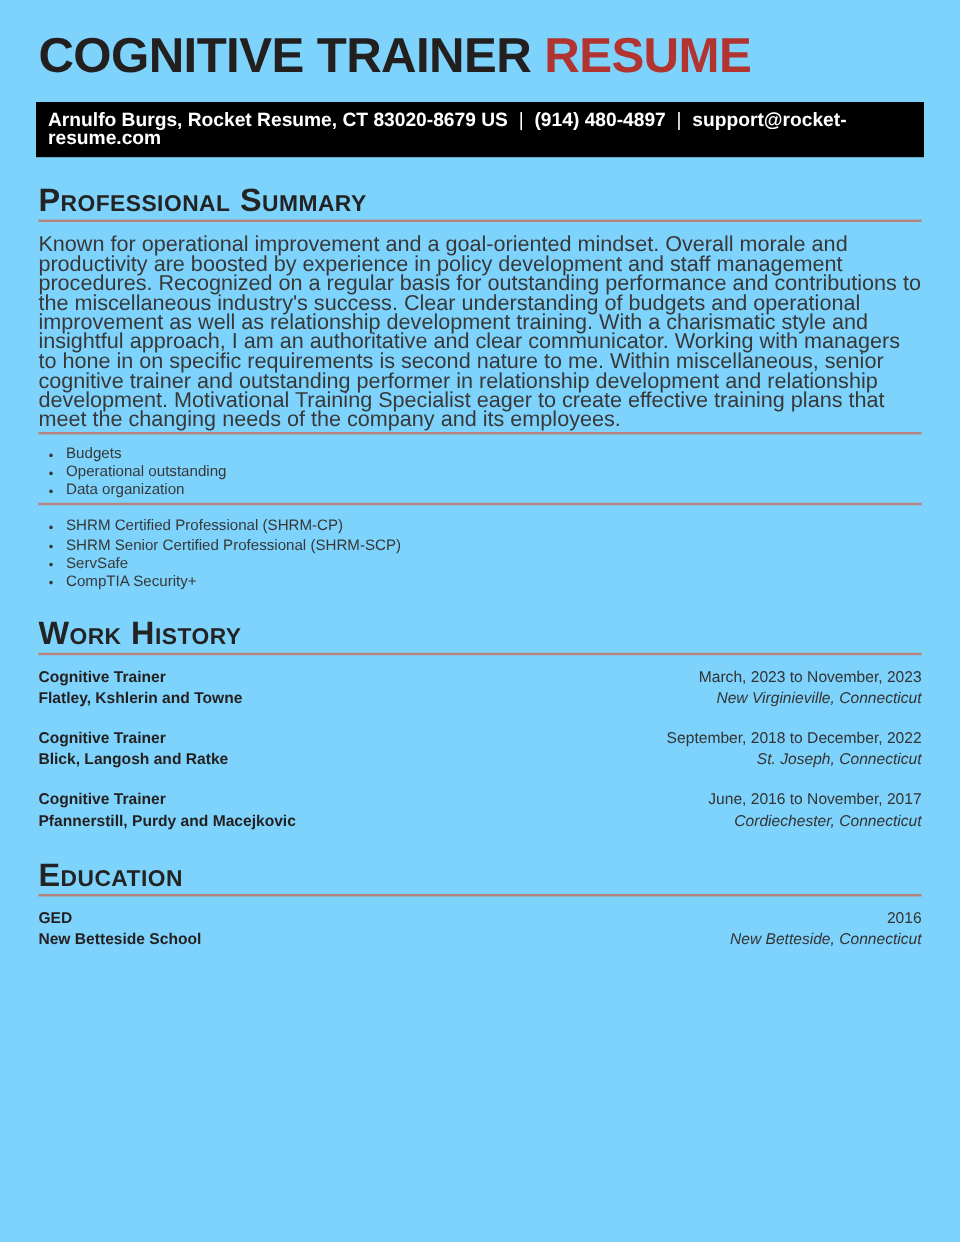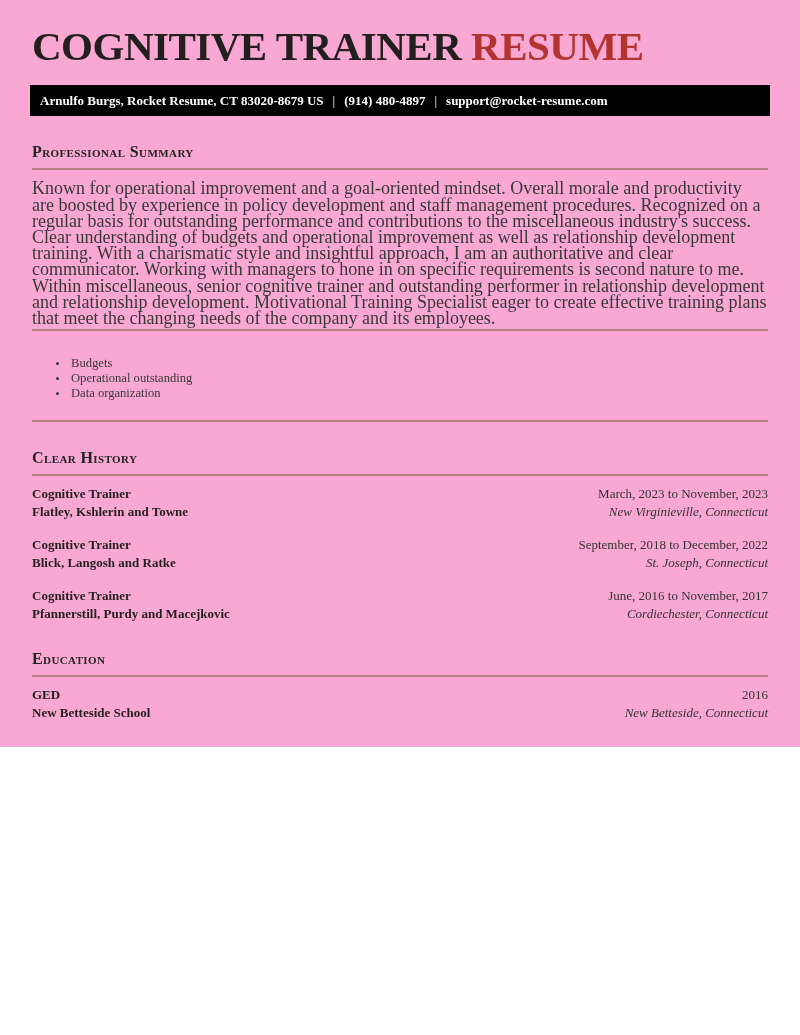--- a/index.html
+++ b/index.html
@@ -1,53 +1,53 @@
 <!DOCTYPE html>
 <html><head>
 <meta charset="utf-8">
 <style>
   * { box-sizing: border-box; }
   html, body { margin: 0; padding: 0; background: #ffffff; }
   .page {
     width: 800px;
-    height: 747px;
-    background: #f9a8d4;
+    height: 1035px;
+    background: #7dd3fc;
     padding: 22px 32px 0 32px;
-    font-family: Liberation Serif, serif;
+    font-family: Liberation Sans, sans-serif;
     color: #383838;
     overflow: hidden;
   }
   .title {
     margin: 0;
     font-size: 41px;
     line-height: 1.18;
     font-weight: bold;
     color: #231f1f;
     letter-spacing: -0.5px;
     white-space: nowrap;
   }
   .title-accent { color: #b23431; }
   .contact-bar {
     background: #000000;
     color: #ffffff;
     margin: 15px -2px 0 -2px;
     padding: 8px 10px;
-    font-size: 13px;
+    font-size: 16px;
     font-weight: bold;
     line-height: 15px;
   }
   .contact-sep {
     display: inline-block;
     margin: 0 9px;
     font-weight: normal;
   }
   .section-heading {
     margin: 23px 0 0 0;
     font-variant: small-caps;
-    font-size: 16px;
+    font-size: 27px;
     line-height: 26px;
     font-weight: bold;
     color: #232323;
     letter-spacing: 0.4px;
   }
   .rule {
     border: none;
     height: 2px;
     background: #b5827f;
     margin: 3px 0 0 0;
@@ -57,21 +57,21 @@
     font-size: 18px;
     line-height: 16.2px;
     color: #383838;
   }
   .skills-columns {
     display: flex;
     margin-top: 9px;
   }
   .skills-col { width: 50%; }
   .bullet-list {
-    margin: 16px;
+    margin: 0;
     padding-left: 21px;
     list-style-type: disc;
     font-size: 12.6px;
     color: #383838;
   }
   .bullet-list li {
     line-height: 15px;
     padding-left: 2px;
   }
   .bullet-list li::marker { font-size: 10px; }
@@ -118,24 +118,30 @@
           <li>Budgets</li>
           <li>Operational outstanding</li>
           <li>Data organization</li>
         </ul>
       </div>
     </div>
   </div>
 
   <div class="section">
     <hr class="rule">
+    <ul class="bullet-list cert-list">
+      <li>SHRM Certified Professional (SHRM-CP)</li>
+      <li>SHRM Senior Certified Professional (SHRM-SCP)</li>
+      <li>ServSafe</li>
+      <li>CompTIA Security+</li>
+    </ul>
   </div>
 
   <div class="section">
-    <h2 class="section-heading">Clear History</h2>
+    <h2 class="section-heading">Work History</h2>
     <hr class="rule">
 
     <div class="entry">
       <div class="entry-row">
         <span class="entry-left">Cognitive Trainer</span>
         <span class="entry-right">March, 2023 to November, 2023</span>
       </div>
       <div class="entry-row">
         <span class="entry-left">Flatley, Kshlerin and Towne</span>
         <span class="entry-right italic">New Virginieville, Connecticut</span>

